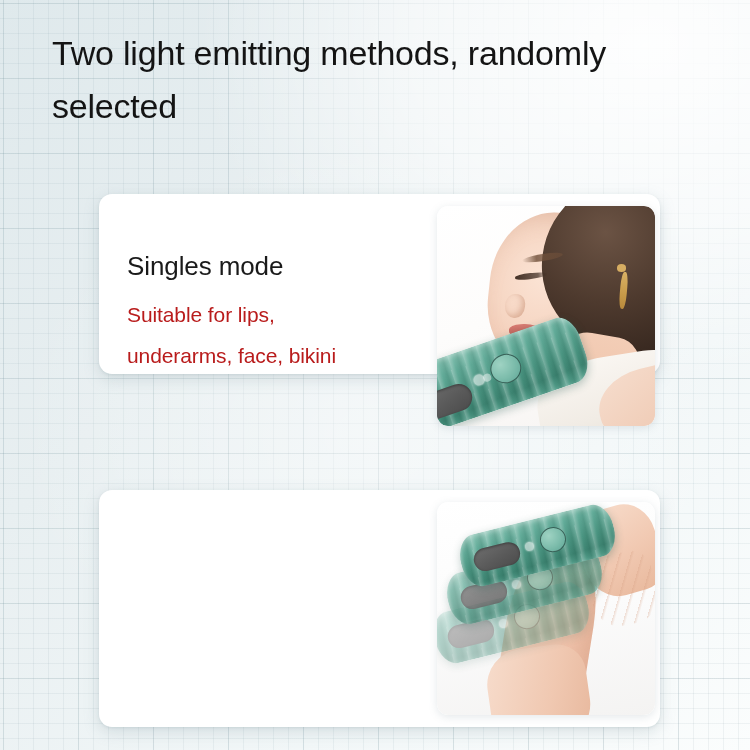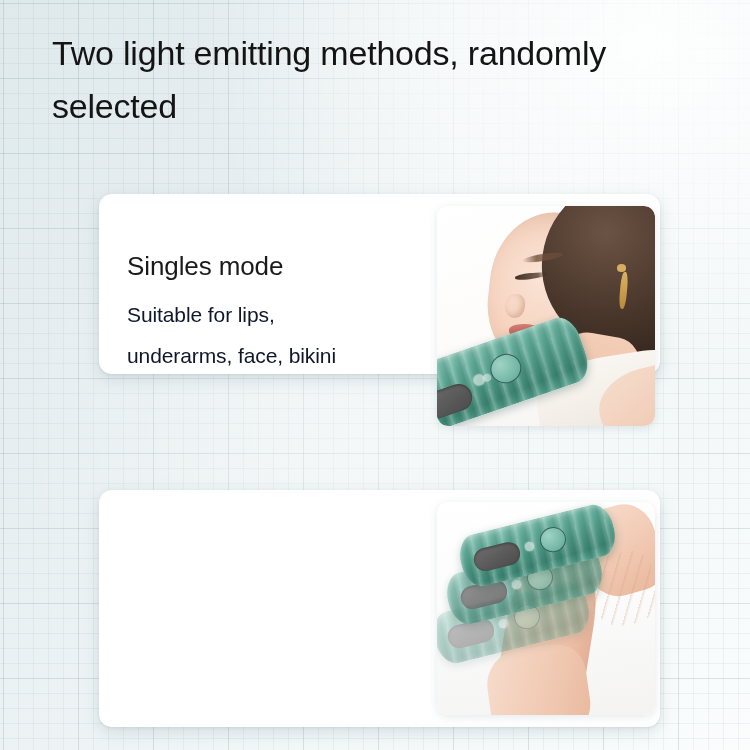--- a/index.html
+++ b/index.html
@@ -84,21 +84,21 @@
     font-weight:400;
     letter-spacing:-0.1px;
     white-space:pre-line;
   }
   #card-1 .card-title { line-height:54px; }
 
   .card-desc {
     margin-top:11px;
     font-size:21px;
     line-height:41px;
-    color:#0f172a;
+    color:#b91c1c;
     font-weight:400;
     letter-spacing:-0.1px;
     white-space:pre-line;
   }
   #card-1 .card-desc { margin-top:2px; }
 
   
   .photo {
     position:absolute;
     right:5px;

